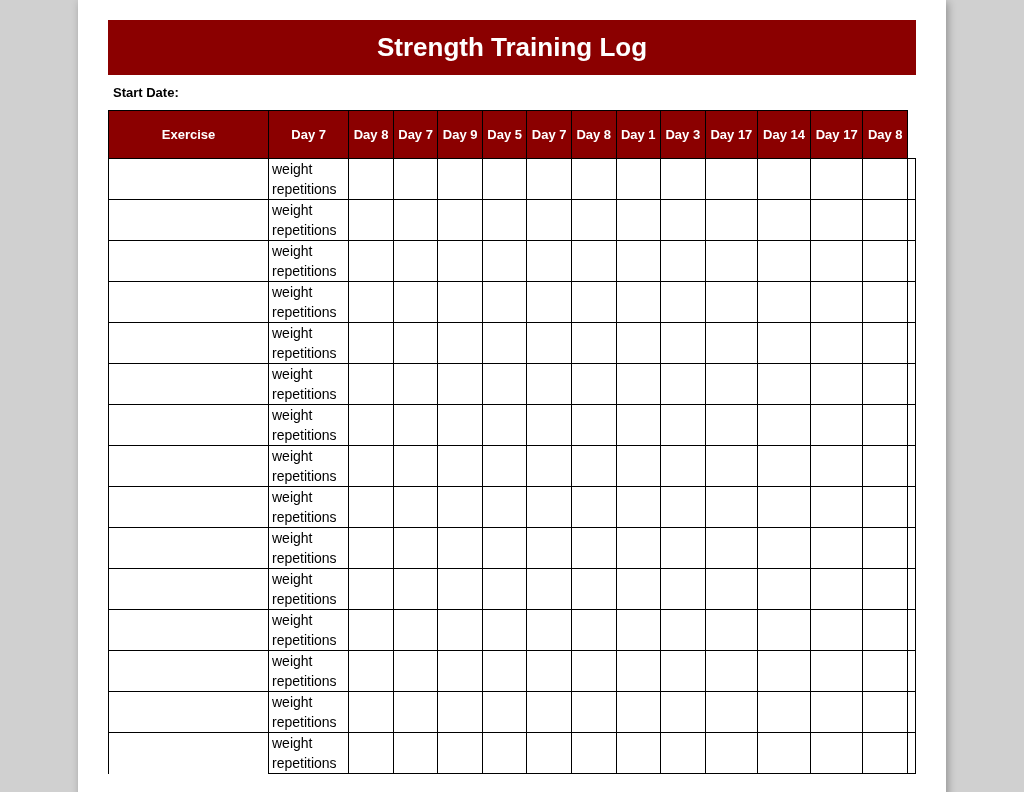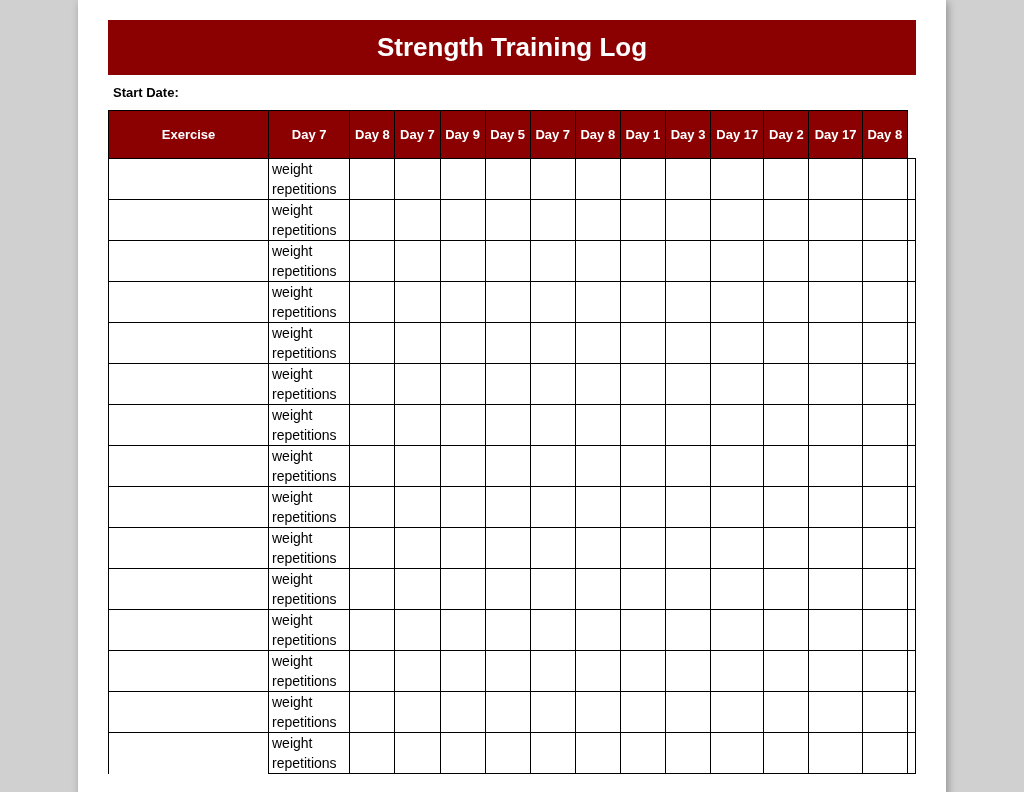--- a/index.html
+++ b/index.html
@@ -83,21 +83,21 @@
         <th>Day 7</th>
         <th>Day 8</th>
         <th>Day 7</th>
         <th>Day 9</th>
         <th>Day 5</th>
         <th>Day 7</th>
         <th>Day 8</th>
         <th>Day 1</th>
         <th>Day 3</th>
         <th>Day 17</th>
-        <th>Day 2</th>
+        <th>Day 14</th>
         <th>Day 17</th>
         <th>Day 8</th>
       </tr>
     </thead>
     <tbody id="log-body">
     <tr class="pair-top">
           <td rowspan="2" class="exercise-span-cell"></td>
           <td class="label-cell">weight</td>
           <td></td>
           <td></td>

